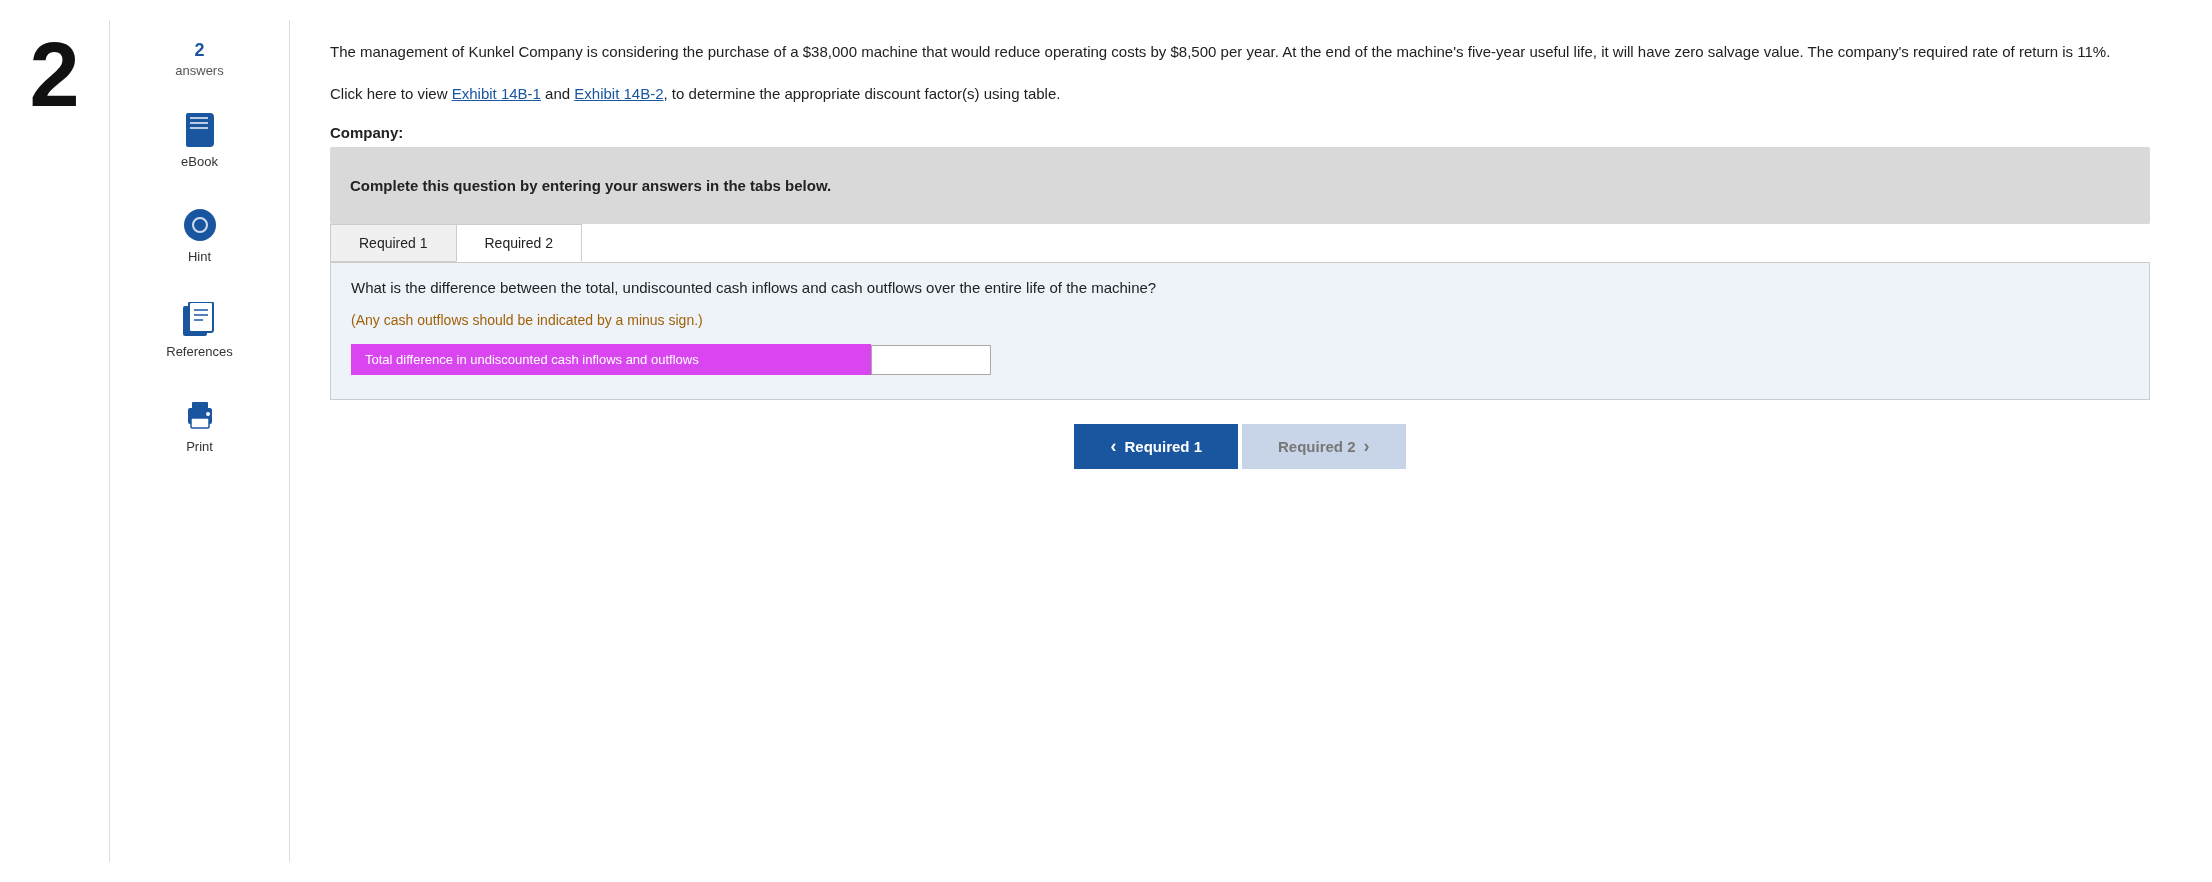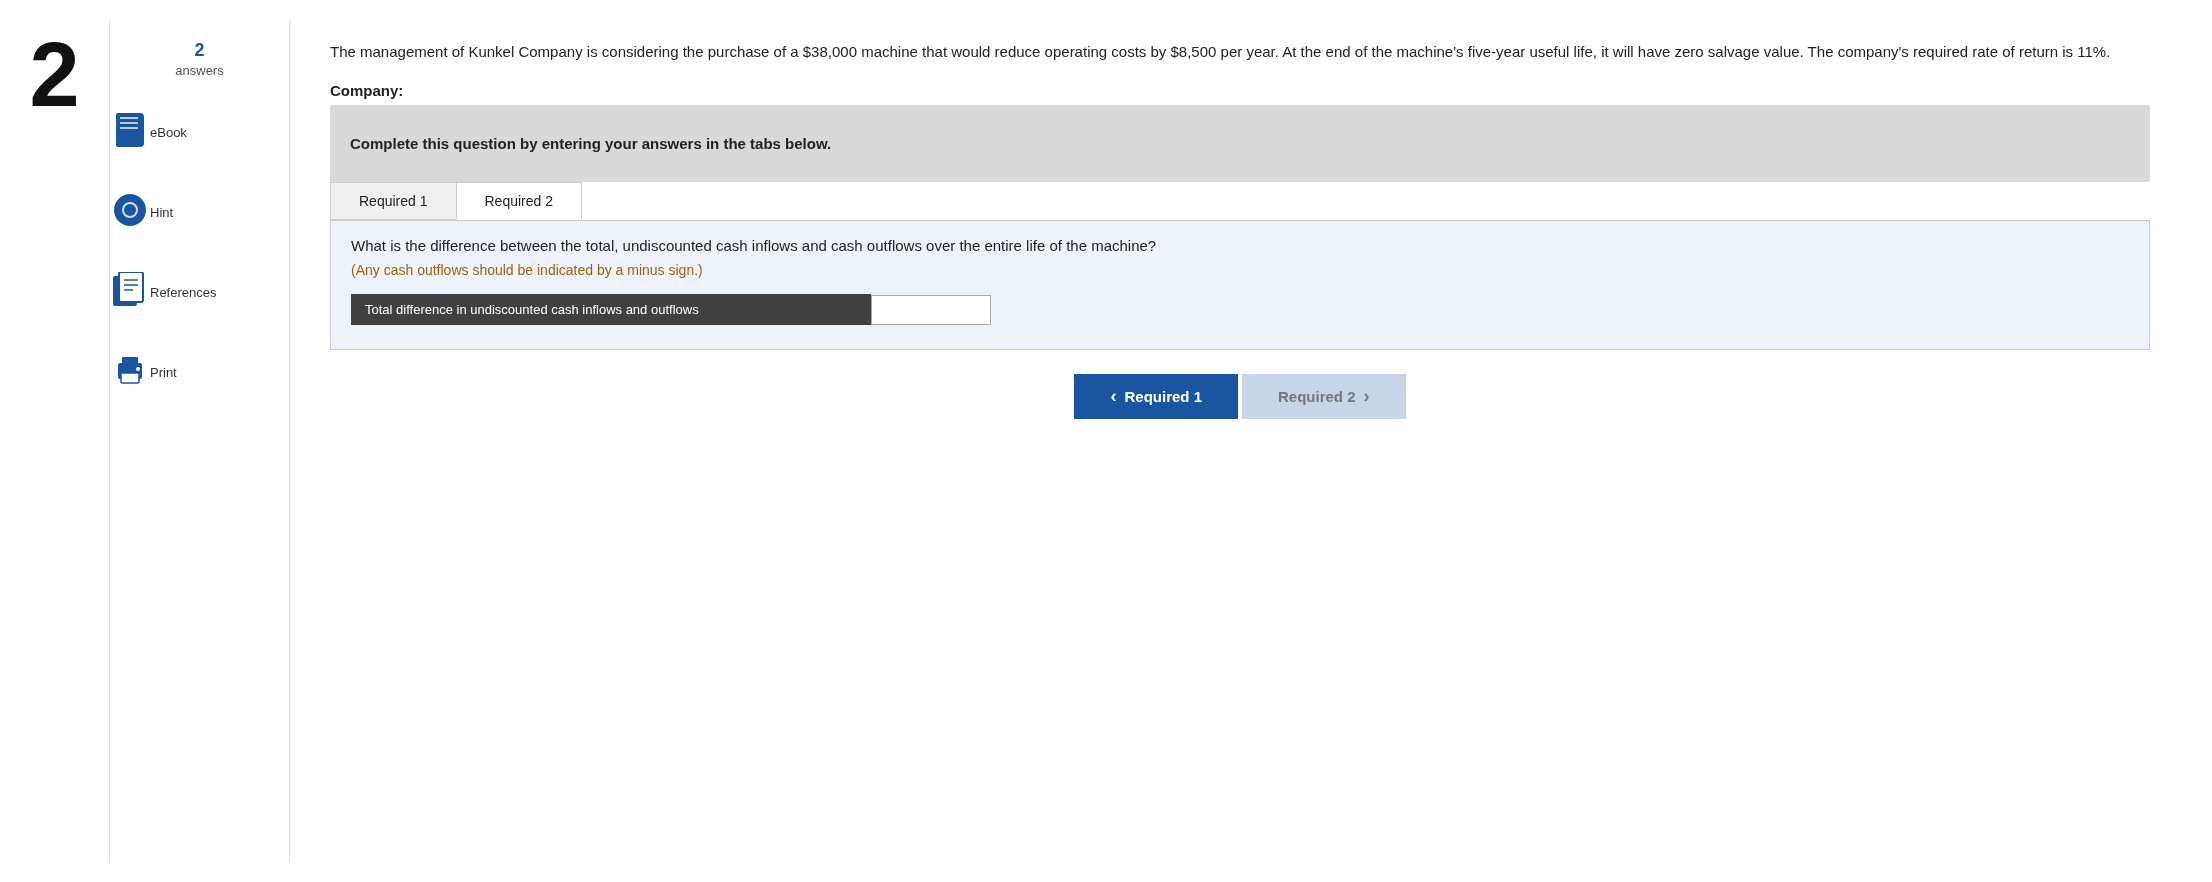--- a/index.html
+++ b/index.html
@@ -48,21 +48,21 @@
       font-size: 18px;
       font-weight: bold;
       display: block;
     }
     .points-label {
       font-size: 13px;
       color: #555;
     }
     .sidebar-item {
       display: flex;
-      flex-direction: row;
+      flex-direction: column;
       align-items: center;
       margin-bottom: 20px;
       cursor: pointer;
       width: 100%;
       padding: 8px 0;
     }
     .sidebar-icon {
       width: 40px;
       height: 40px;
       display: flex;
@@ -171,34 +171,34 @@
     }
     .tab-content {
       border: 1px solid #ccc;
       border-top: none;
       padding: 16px 20px;
       background: #eef3fa;
     }
     .tab-question {
       font-size: 15px;
       color: #222;
-      margin-bottom: 8px;
+      margin-bottom: 16px;
     }
     .tab-note {
       font-size: 14px;
       color: #a16207;
       margin-bottom: 16px;
     }
     .answer-row {
       display: flex;
       align-items: center;
       margin-bottom: 8px;
     }
     .answer-label {
-      background: #404040;
+      background: #d946ef;
       color: #fff;
       padding: 8px 14px;
       font-size: 13px;
       flex: 1;
       max-width: 520px;
     }
     .answer-input {
       border: 1px solid #aaa;
       padding: 6px 10px;
       width: 120px;
@@ -290,20 +290,23 @@
           <circle cx="24" cy="14" r="2" fill="white"></circle>
         </svg>
       </div>
       <span class="sidebar-label">Print</span>
     </div>
   </div>
 
   <div class="main-content">
     <p class="question-text">The management of Kunkel Company is considering the purchase of a $38,000 machine that would reduce operating costs by $8,500 per year. At the end of the machine's five-year useful life, it will have zero salvage value. The company's required rate of return is 11%.</p>
 
+    <p class="question-text">
+      <span>Click here to view </span><a class="exhibit-link">Exhibit 14B-1</a><span> and </span><a class="exhibit-link">Exhibit 14B-2</a><span>, to determine the appropriate discount factor(s) using table.</span>
+    </p>
 
     <div>
       <p class="required-header">Company:</p>
     </div>
 
     <div class="instruction-bar">Complete this question by entering your answers in the tabs below.</div>
 
     <div class="tabs-container">
       <div class="tab inactive">
         <span>Required 1</span>

